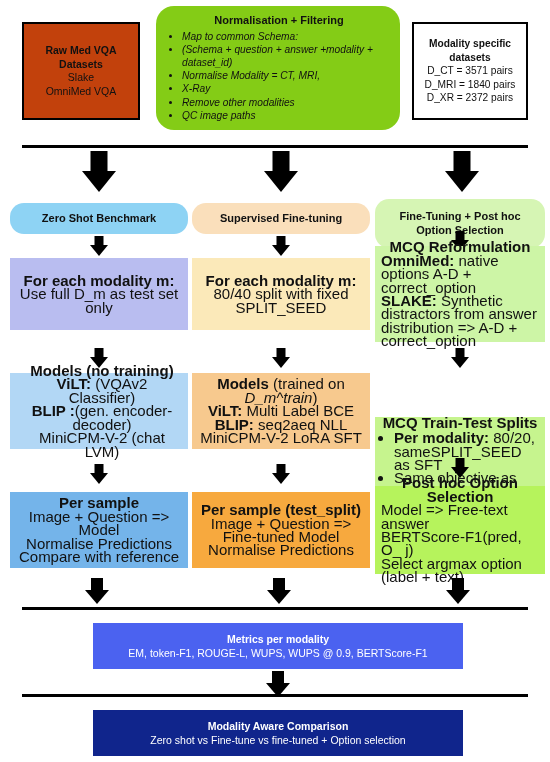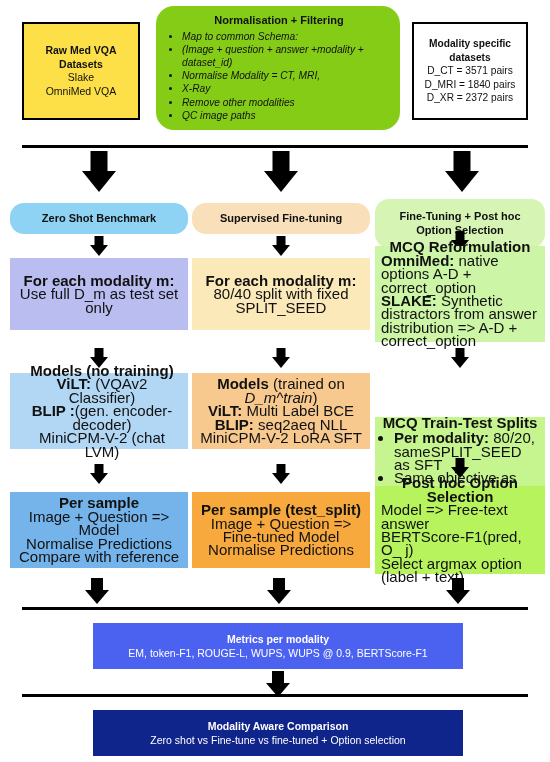--- a/index.html
+++ b/index.html
@@ -35,21 +35,21 @@
     font-weight: bold;
   }
   .box .ln { display: block; }
   b { font-weight: bold; }
   i { font-style: italic; }
 
   
   #raw-datasets {
     left: 22px; top: 22px; width: 118px; height: 98px;
     border: 2.5px solid #000000;
-    background: #fde047;
+    background: #c2410c;
     padding: 4px 6px;
     font-size: 10.5px;
   }
   #normalisation {
     left: 156px; top: 6px; width: 244px; height: 124px;
     background: #84cc16;
     border-radius: 18px;
     padding: 6px 10px 6px 12px;
     justify-content: center;
     text-align: left;
@@ -208,21 +208,21 @@
   <div class="box" id="raw-datasets">
     <span class="ttl">Raw Med VQA Datasets</span>
     <span class="ln">Slake</span>
     <span class="ln">OmniMed VQA</span>
   </div>
 
   <div class="box" id="normalisation">
     <span class="ttl">Normalisation + Filtering</span>
     <ul>
       <li>Map to common Schema:</li>
-      <li>(Image + question + answer +modality + dataset_id)</li>
+      <li>(Schema + question + answer +modality + dataset_id)</li>
       <li>Normalise Modality = CT, MRI,</li>
       <li>X-Ray</li>
       <li>Remove other modalities</li>
       <li>QC image paths</li>
     </ul>
   </div>
 
   <div class="box" id="modality-datasets">
     <span class="ttl">Modality specific</span>
     <span class="ttl">datasets</span>

